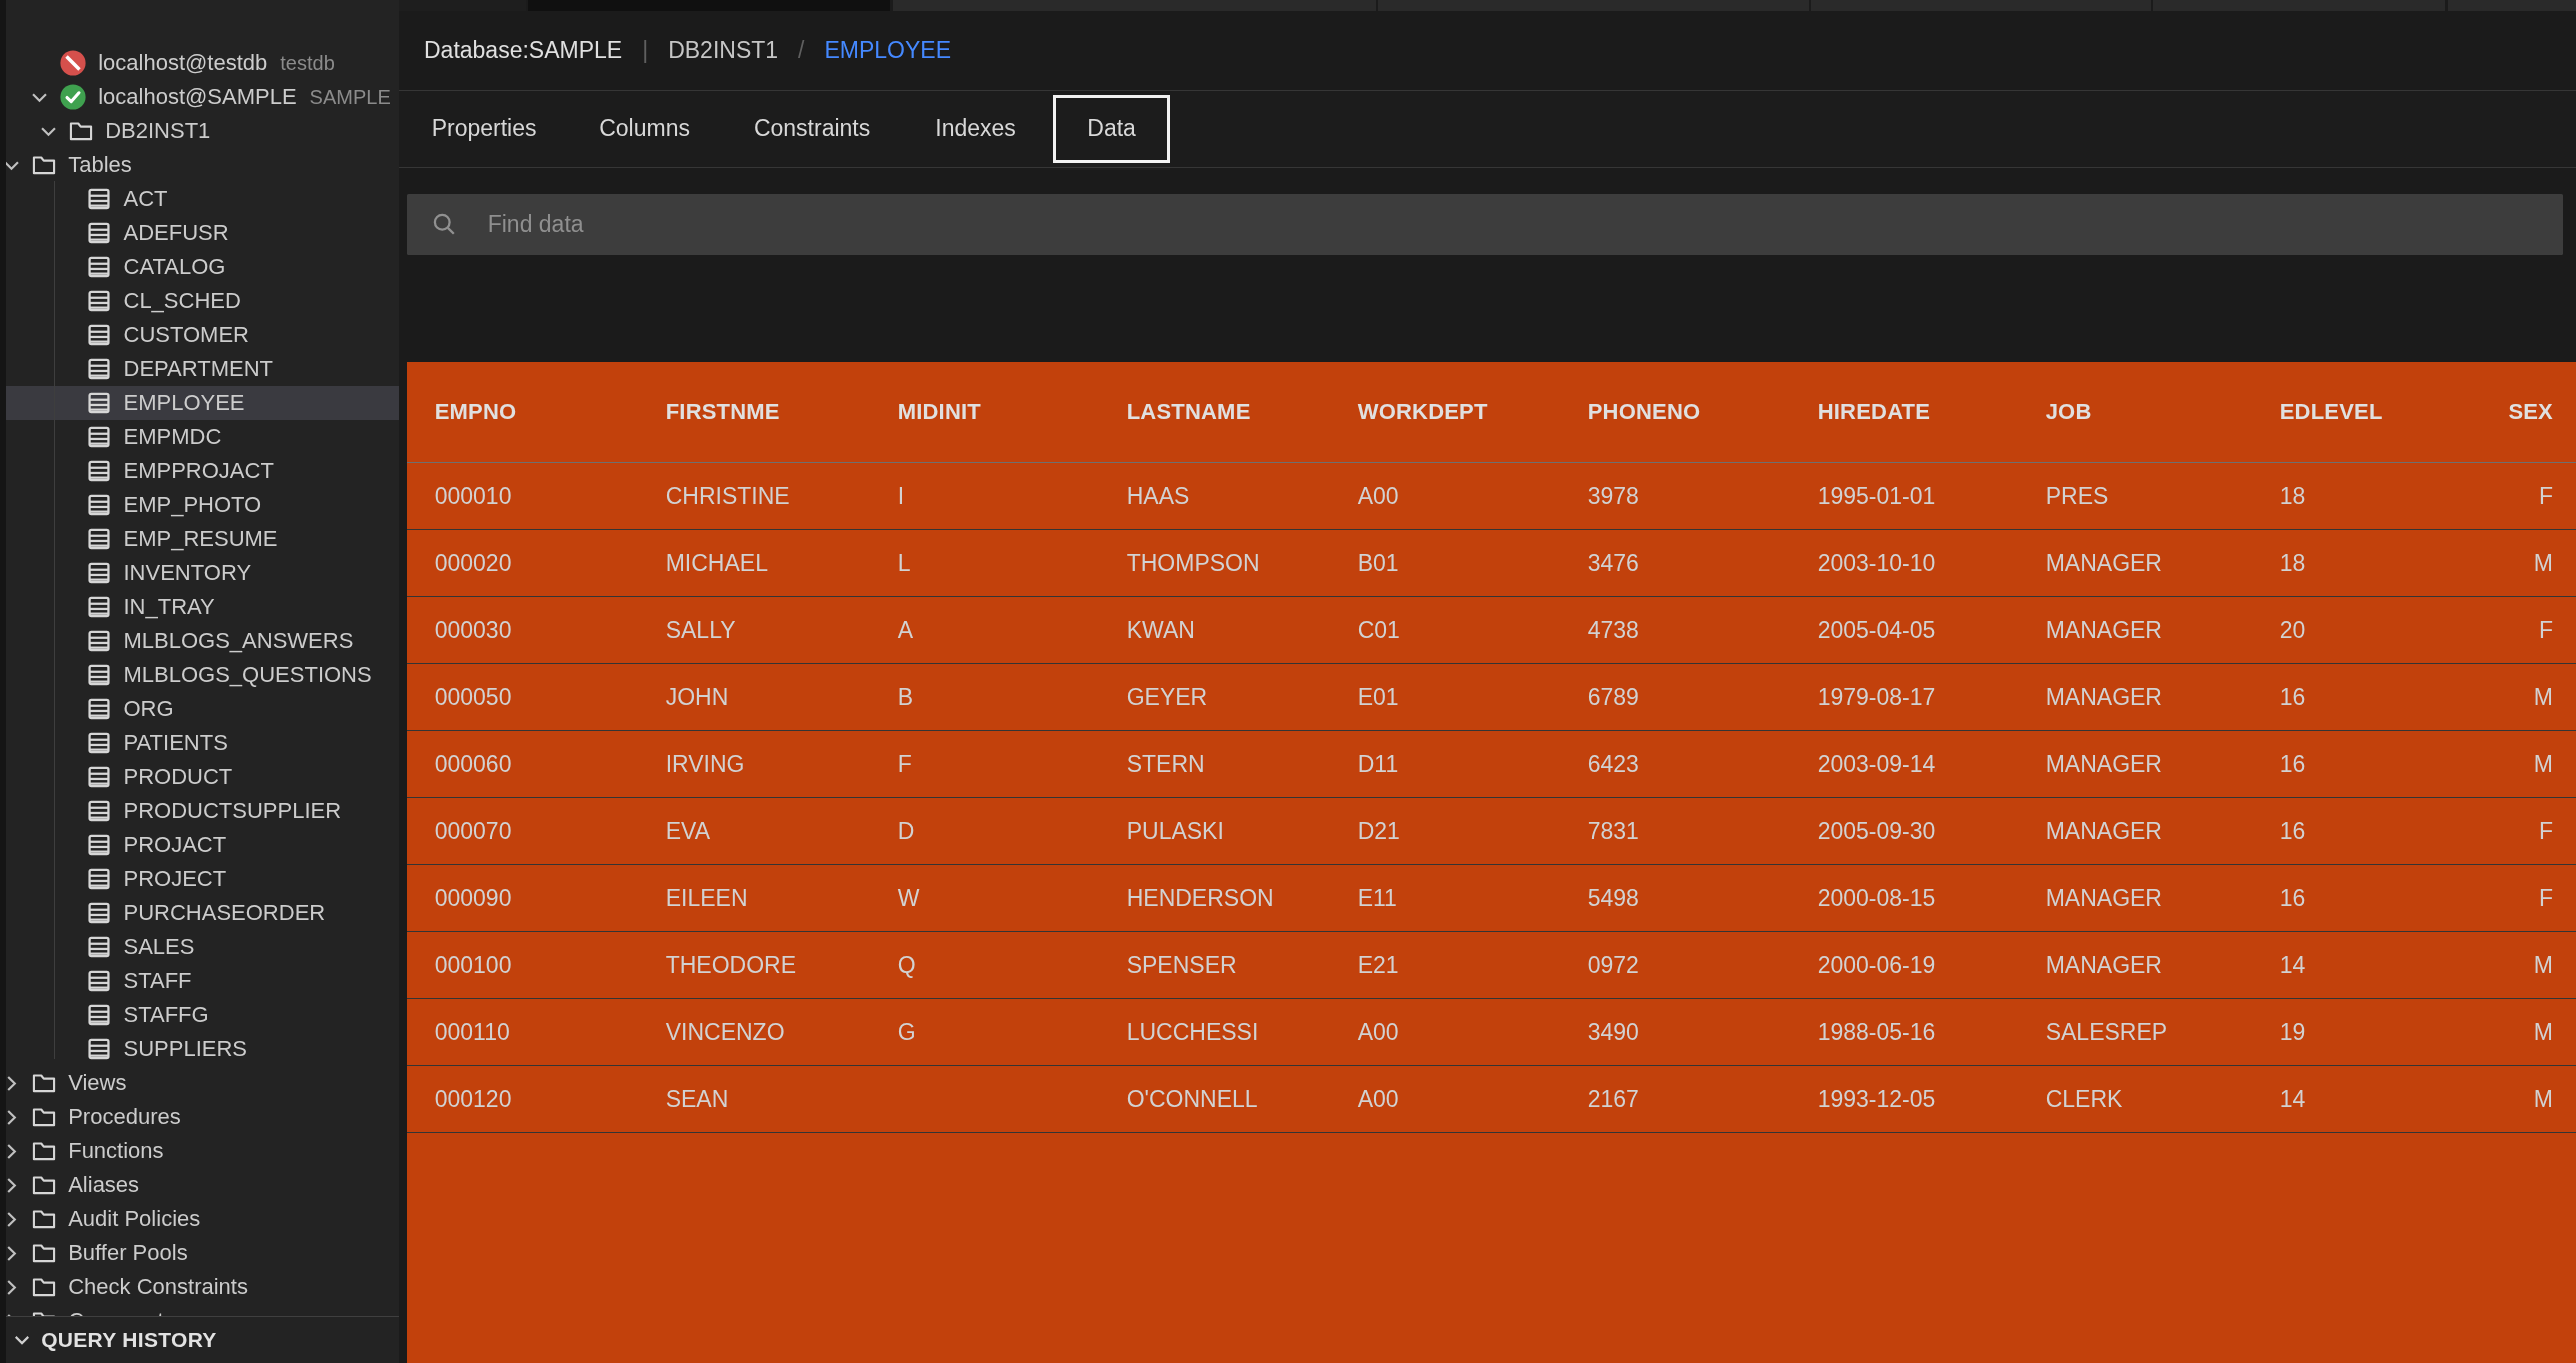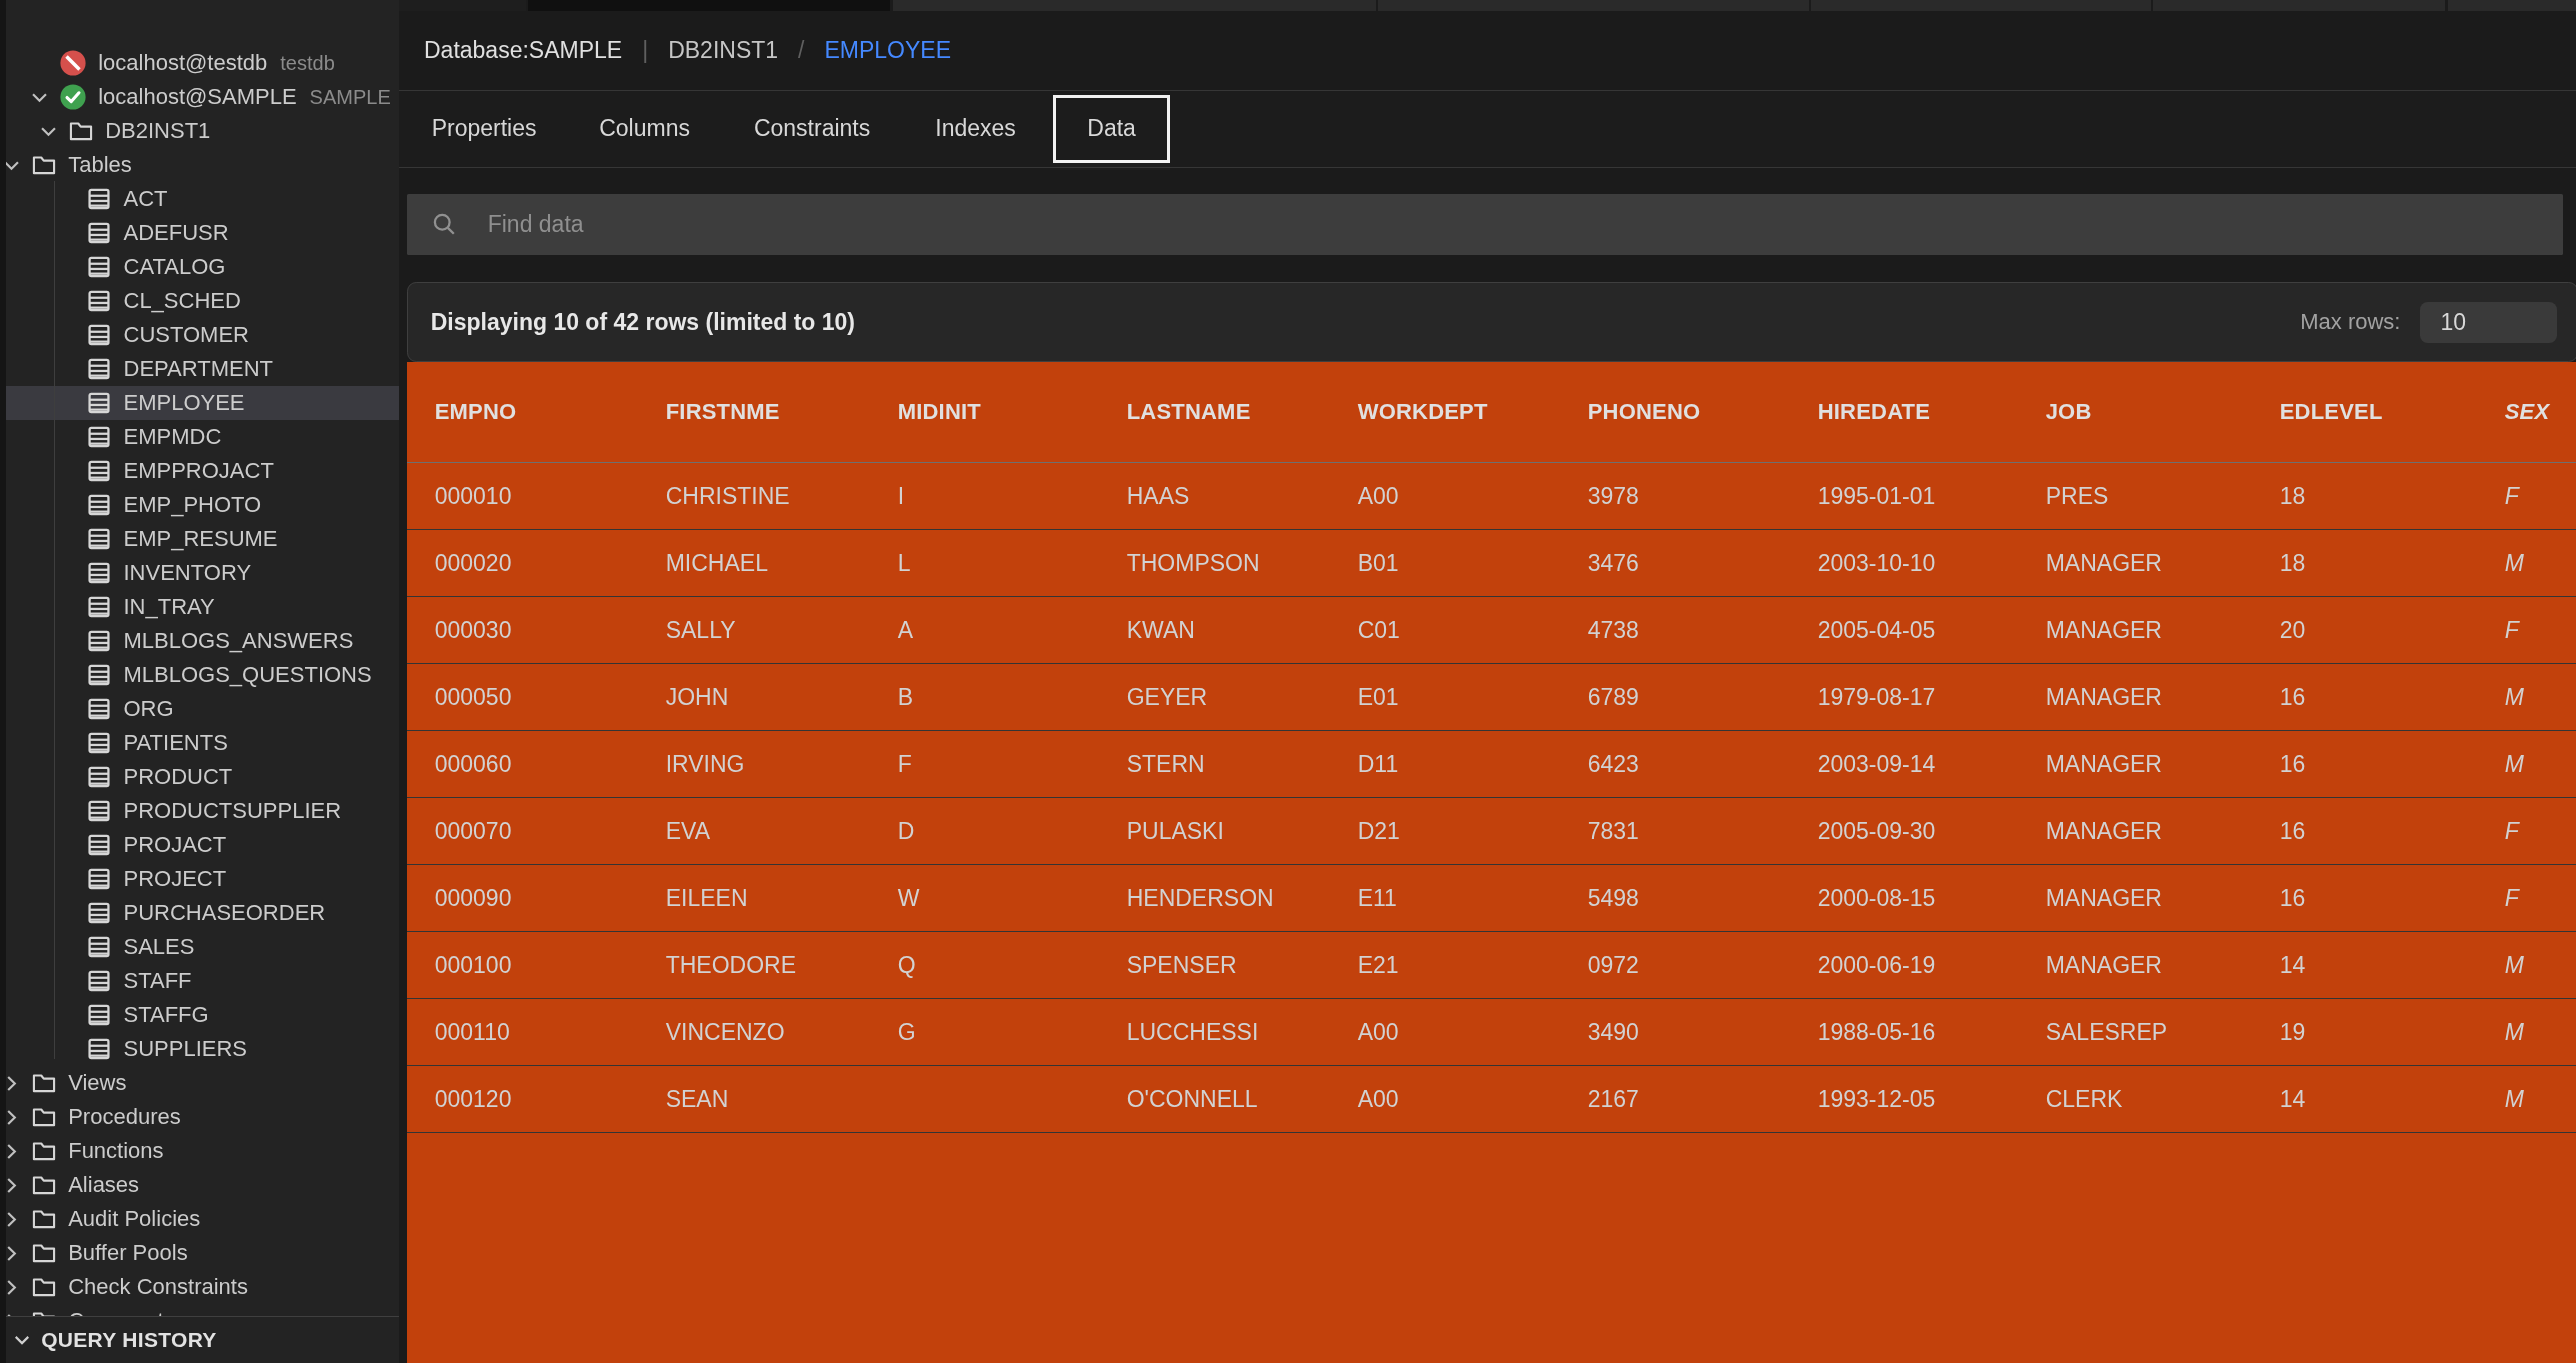--- a/index.html
+++ b/index.html
@@ -114,21 +114,21 @@
     border-radius:7.7px; padding-left:21px;
     font-family:"Liberation Sans", sans-serif; font-size:23px; color:#d8d8d8;
   }
 
   .datatable { position:absolute; left:7.7px; right:0; top:362px; bottom:0; background:#c2410c; }
   .cols {
     display:grid;
     grid-template-columns:231px 232px 229px 231px 230px 230px 228px 234px 225px minmax(0,1fr);
     align-items:center; padding:0 23px 0 28px;
   }
-  .cols > div:last-child { text-align:left;font-style:italic; }
+  .cols > div:last-child { text-align:right; }
   .thead {
     height:101px; font-weight:bold; font-size:22px; color:#e0e0e0;
     letter-spacing:0.2px; border-bottom:0.8px solid #6f6f6f;
   }
   .trow {
     height:67px; font-size:23px; color:#d2d2d2;
     border-bottom:0.8px solid #343434; cursor:default;
   }
 
   svg { display:block; width:100%; height:100%; }
@@ -624,27 +624,20 @@
   <div class="searchbar">
     <span class="search-glyph">
       <svg viewBox="0 0 16 16">
           <circle cx="7" cy="7" r="4.2" fill="none" stroke="currentColor" stroke-width="1.3"></circle>
           <line x1="10.2" y1="10.2" x2="13.6" y2="13.6" stroke="currentColor" stroke-width="1.3"></line>
         </svg>
     </span>
     <input type="text" placeholder="Find data" style="">
   </div>
 
-  <div class="results-band">
-    <span class="status">Displaying 10 of 42 rows (limited to 10)</span>
-    <span class="maxrows">
-      <span class="mr-label">Max rows:</span>
-      <input type="text" value="10" style="">
-    </span>
-  </div>
 
   <div class="datatable">
     <div class="cols thead">
         <div>EMPNO</div>
         <div>FIRSTNME</div>
         <div>MIDINIT</div>
         <div>LASTNAME</div>
         <div>WORKDEPT</div>
         <div>PHONENO</div>
         <div>HIREDATE</div>

